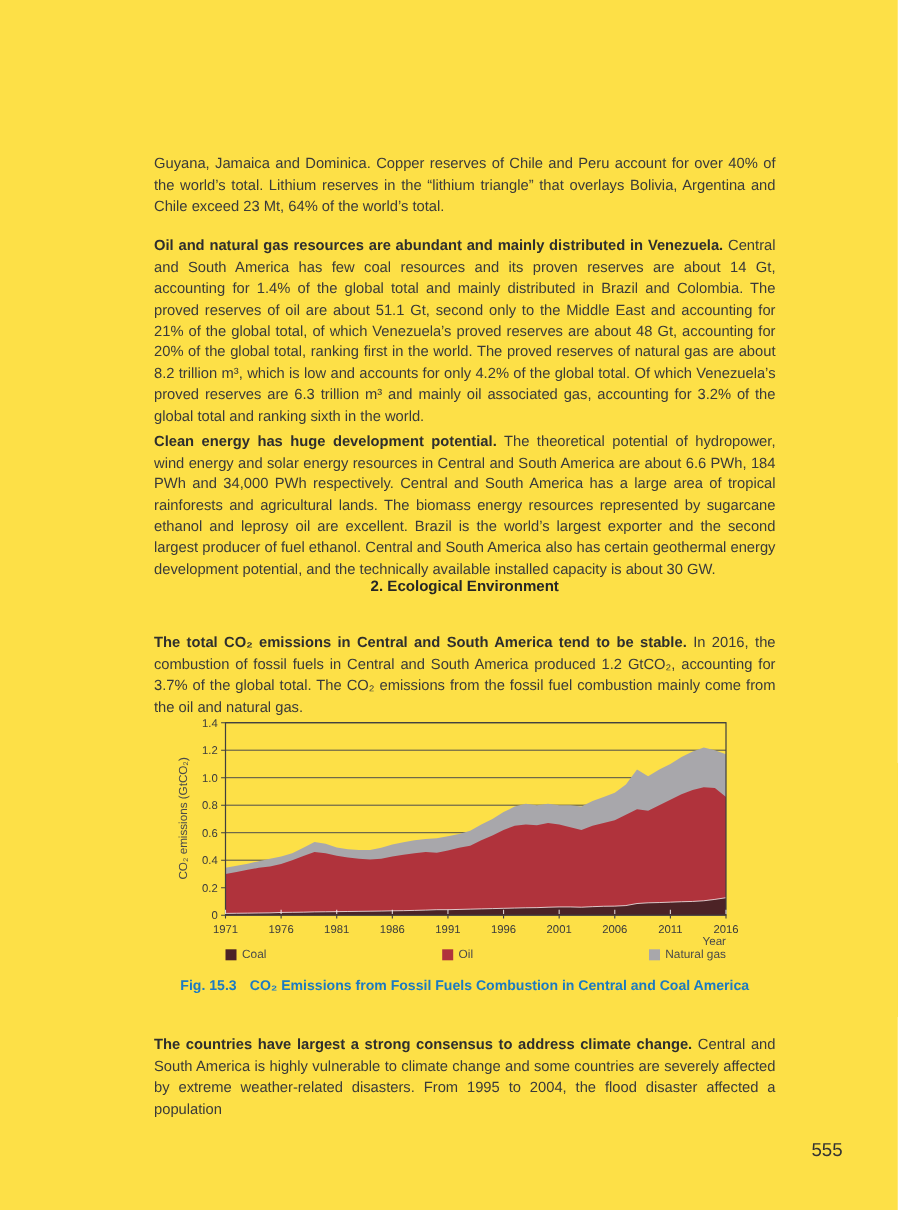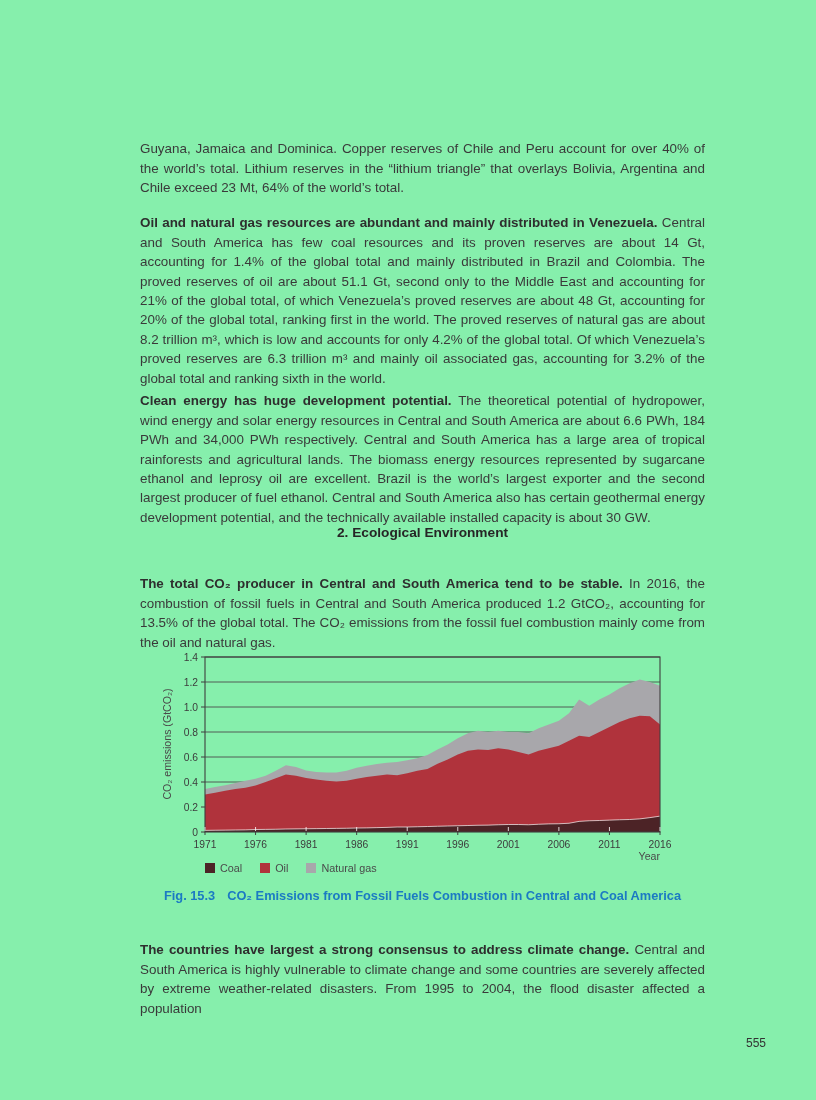--- a/index.html
+++ b/index.html
@@ -1,21 +1,21 @@
 <!DOCTYPE html>
 <html><head>
 <meta charset="utf-8">
 <style>
   html,body{margin:0;padding:0;}
   body{
     width:816px;height:1100px;position:relative;background:#ffffff;
     font-family:"Liberation Sans","DejaVu Sans",sans-serif;
     color:#3a3a3a;
   }
-  .page{position:absolute;inset:0;overflow:hidden;background:#86efac;}
+  .page{position:absolute;inset:0;overflow:hidden;background:#fde047;}
   .block{
     position:absolute;left:140px;width:565px;
     font-size:13.4px;line-height:19.4px;text-align:justify;
   }
   .block .lead{font-weight:bold;color:#2e2e2e;}
   h2.block{
     font-size:13.7px;font-weight:bold;color:#262626;margin:0;
     line-height:18px;text-align:center;
   }
   
@@ -24,50 +24,50 @@
     position:absolute;left:167px;top:744px;
     transform:translate(-50%,-50%) rotate(-90deg);
     font-size:10.6px;color:#4a4a4a;white-space:nowrap;
   }
   .x-axis-label{
     position:absolute;left:205px;top:850px;width:455px;
     text-align:right;font-size:10.6px;color:#4a4a4a;
   }
   .legend{
     position:absolute;left:205px;top:862px;width:455px;
-    display:flex;justify-content:flex-start;gap:18px;
+    display:flex;justify-content:space-between;gap:18px;
     font-size:10.8px;color:#4a4a4a;align-items:center;
   }
   .legend-item{display:flex;align-items:center;gap:5px;}
   .swatch{width:10px;height:10px;display:inline-block;}
   .fig-caption{
     position:absolute;left:140px;top:888px;width:565px;
     text-align:center;font-size:12.8px;font-weight:bold;color:#1b7ac3;
     line-height:16px;
   }
   .fig-caption .cap-label{margin-right:12px;}
   .page-number{
     position:absolute;left:600px;top:1036px;width:166px;
-    text-align:right;font-size:12px;color:#333;
+    text-align:right;font-size:17px;color:#333;
   }
 </style>
 </head>
 <body>
 
 <div class="page">
 
   <p class="block" style="top:126px"><span>Guyana, Jamaica and Dominica. Copper reserves of Chile and Peru account for over 40% of the world’s total. Lithium reserves in the “lithium triangle” that overlays Bolivia, Argentina and Chile exceed 23 Mt, 64% of the world’s total.</span></p>
 
   <p class="block" style="top:200px"><span class="lead">Oil and natural gas resources are abundant and mainly distributed in Venezuela.</span><span> Central and South America has few coal resources and its proven reserves are about 14 Gt, accounting for 1.4% of the global total and mainly distributed in Brazil and Colombia. The proved reserves of oil are about 51.1 Gt, second only to the Middle East and accounting for 21% of the global total, of which Venezuela’s proved reserves are about 48 Gt, accounting for 20% of the global total, ranking first in the world. The proved reserves of natural gas are about 8.2 trillion m³, which is low and accounts for only 4.2% of the global total. Of which Venezuela’s proved reserves are 6.3 trillion m³ and mainly oil associated gas, accounting for 3.2% of the global total and ranking sixth in the world.</span></p>
 
   <p class="block" style="top:378px"><span class="lead">Clean energy has huge development potential.</span><span> The theoretical potential of hydropower, wind energy and solar energy resources in Central and South America are about 6.6 PWh, 184 PWh and 34,000 PWh respectively. Central and South America has a large area of tropical rainforests and agricultural lands. The biomass energy resources represented by sugarcane ethanol and leprosy oil are excellent. Brazil is the world’s largest exporter and the second largest producer of fuel ethanol. Central and South America also has certain geothermal energy development potential, and the technically available installed capacity is about 30 GW.</span></p>
 
   <h2 class="block" style="top:524px">2. Ecological Environment</h2>
 
-  <p class="block" style="top:561px"><span class="lead">The total CO₂ producer in Central and South America tend to be stable.</span><span> In 2016, the combustion of fossil fuels in Central and South America produced 1.2 GtCO₂, accounting for 13.5% of the global total. The CO₂ emissions from the fossil fuel combustion mainly come from the oil and natural gas.</span></p>
+  <p class="block" style="top:561px"><span class="lead">The total CO₂ emissions in Central and South America tend to be stable.</span><span> In 2016, the combustion of fossil fuels in Central and South America produced 1.2 GtCO₂, accounting for 3.7% of the global total. The CO₂ emissions from the fossil fuel combustion mainly come from the oil and natural gas.</span></p>
 
   <div>
     <div class="y-axis-label">CO₂ emissions (GtCO₂)</div>
     <svg id="chart-svg" class="chart-svg" width="505" height="213" viewBox="0 0 505 213">
         <line x1="36" x2="491" y1="158" y2="158" stroke="#4c4c4c" stroke-width="0.9"></line>
         <line x1="36" x2="491" y1="133" y2="133" stroke="#4c4c4c" stroke-width="0.9"></line>
         <line x1="36" x2="491" y1="107.99999999999999" y2="107.99999999999999" stroke="#4c4c4c" stroke-width="0.9"></line>
         <line x1="36" x2="491" y1="82.99999999999999" y2="82.99999999999999" stroke="#4c4c4c" stroke-width="0.9"></line>
         <line x1="36" x2="491" y1="58" y2="58" stroke="#4c4c4c" stroke-width="0.9"></line>
         <line x1="36" x2="491" y1="33" y2="33" stroke="#4c4c4c" stroke-width="0.9"></line>

